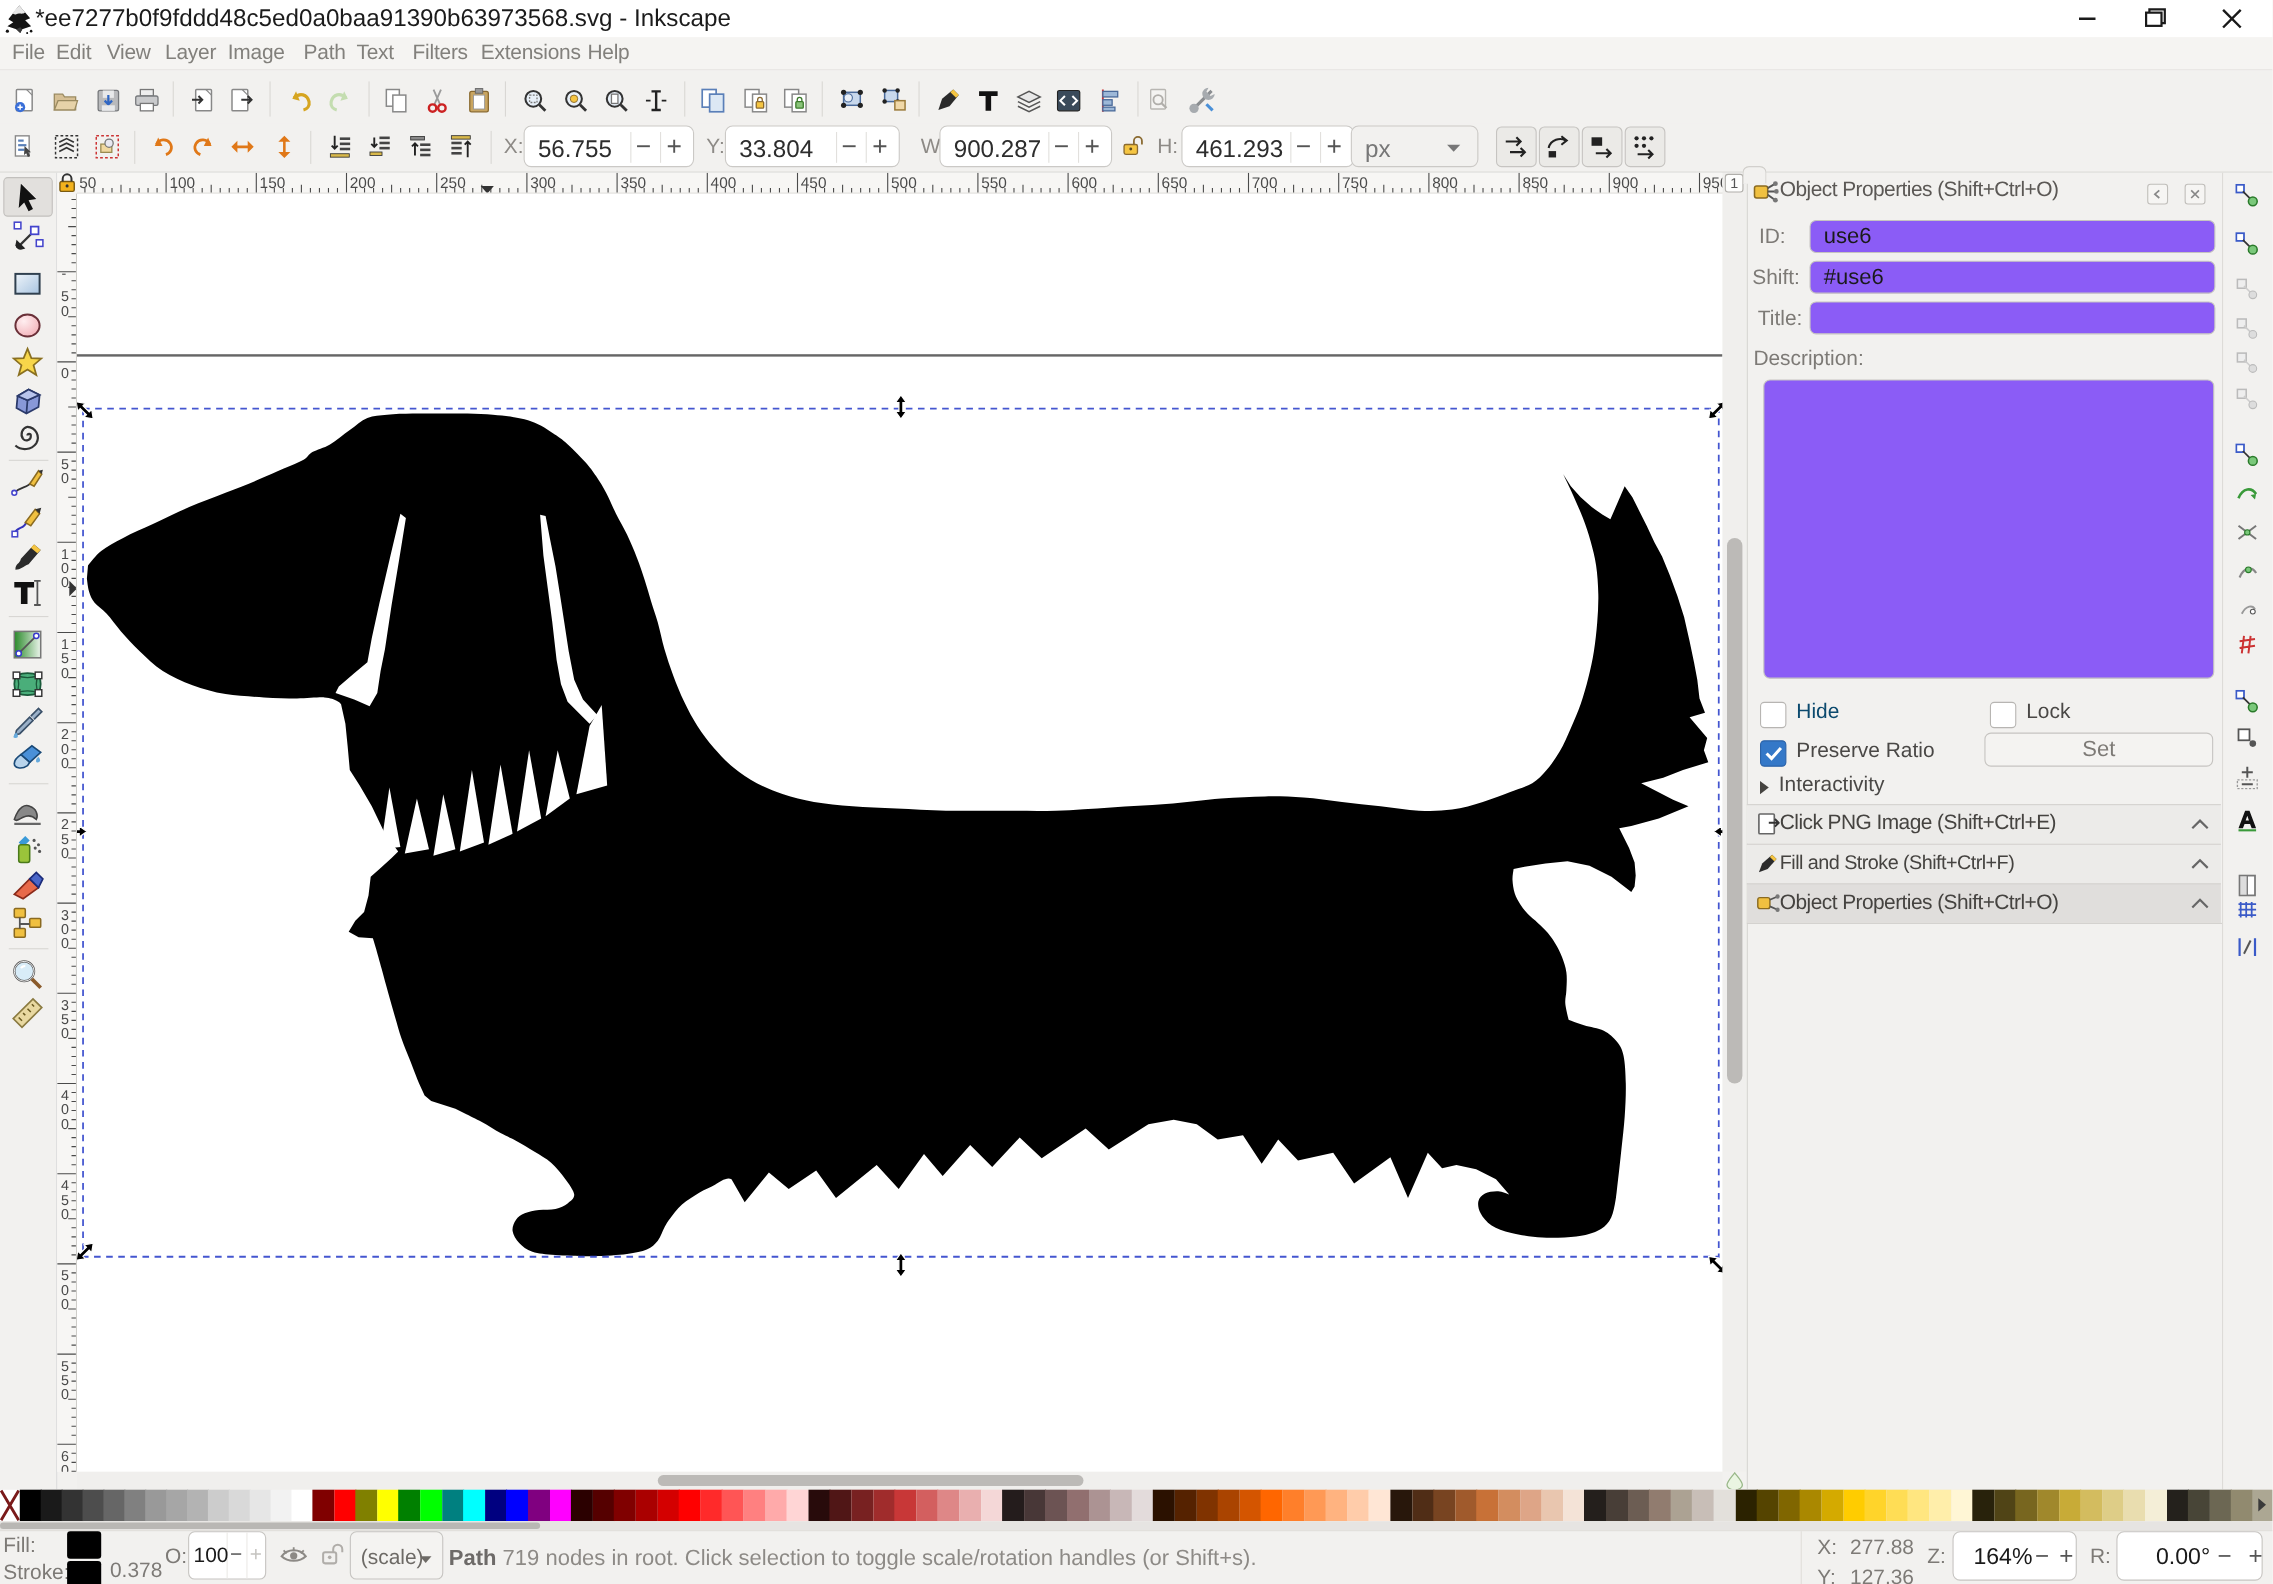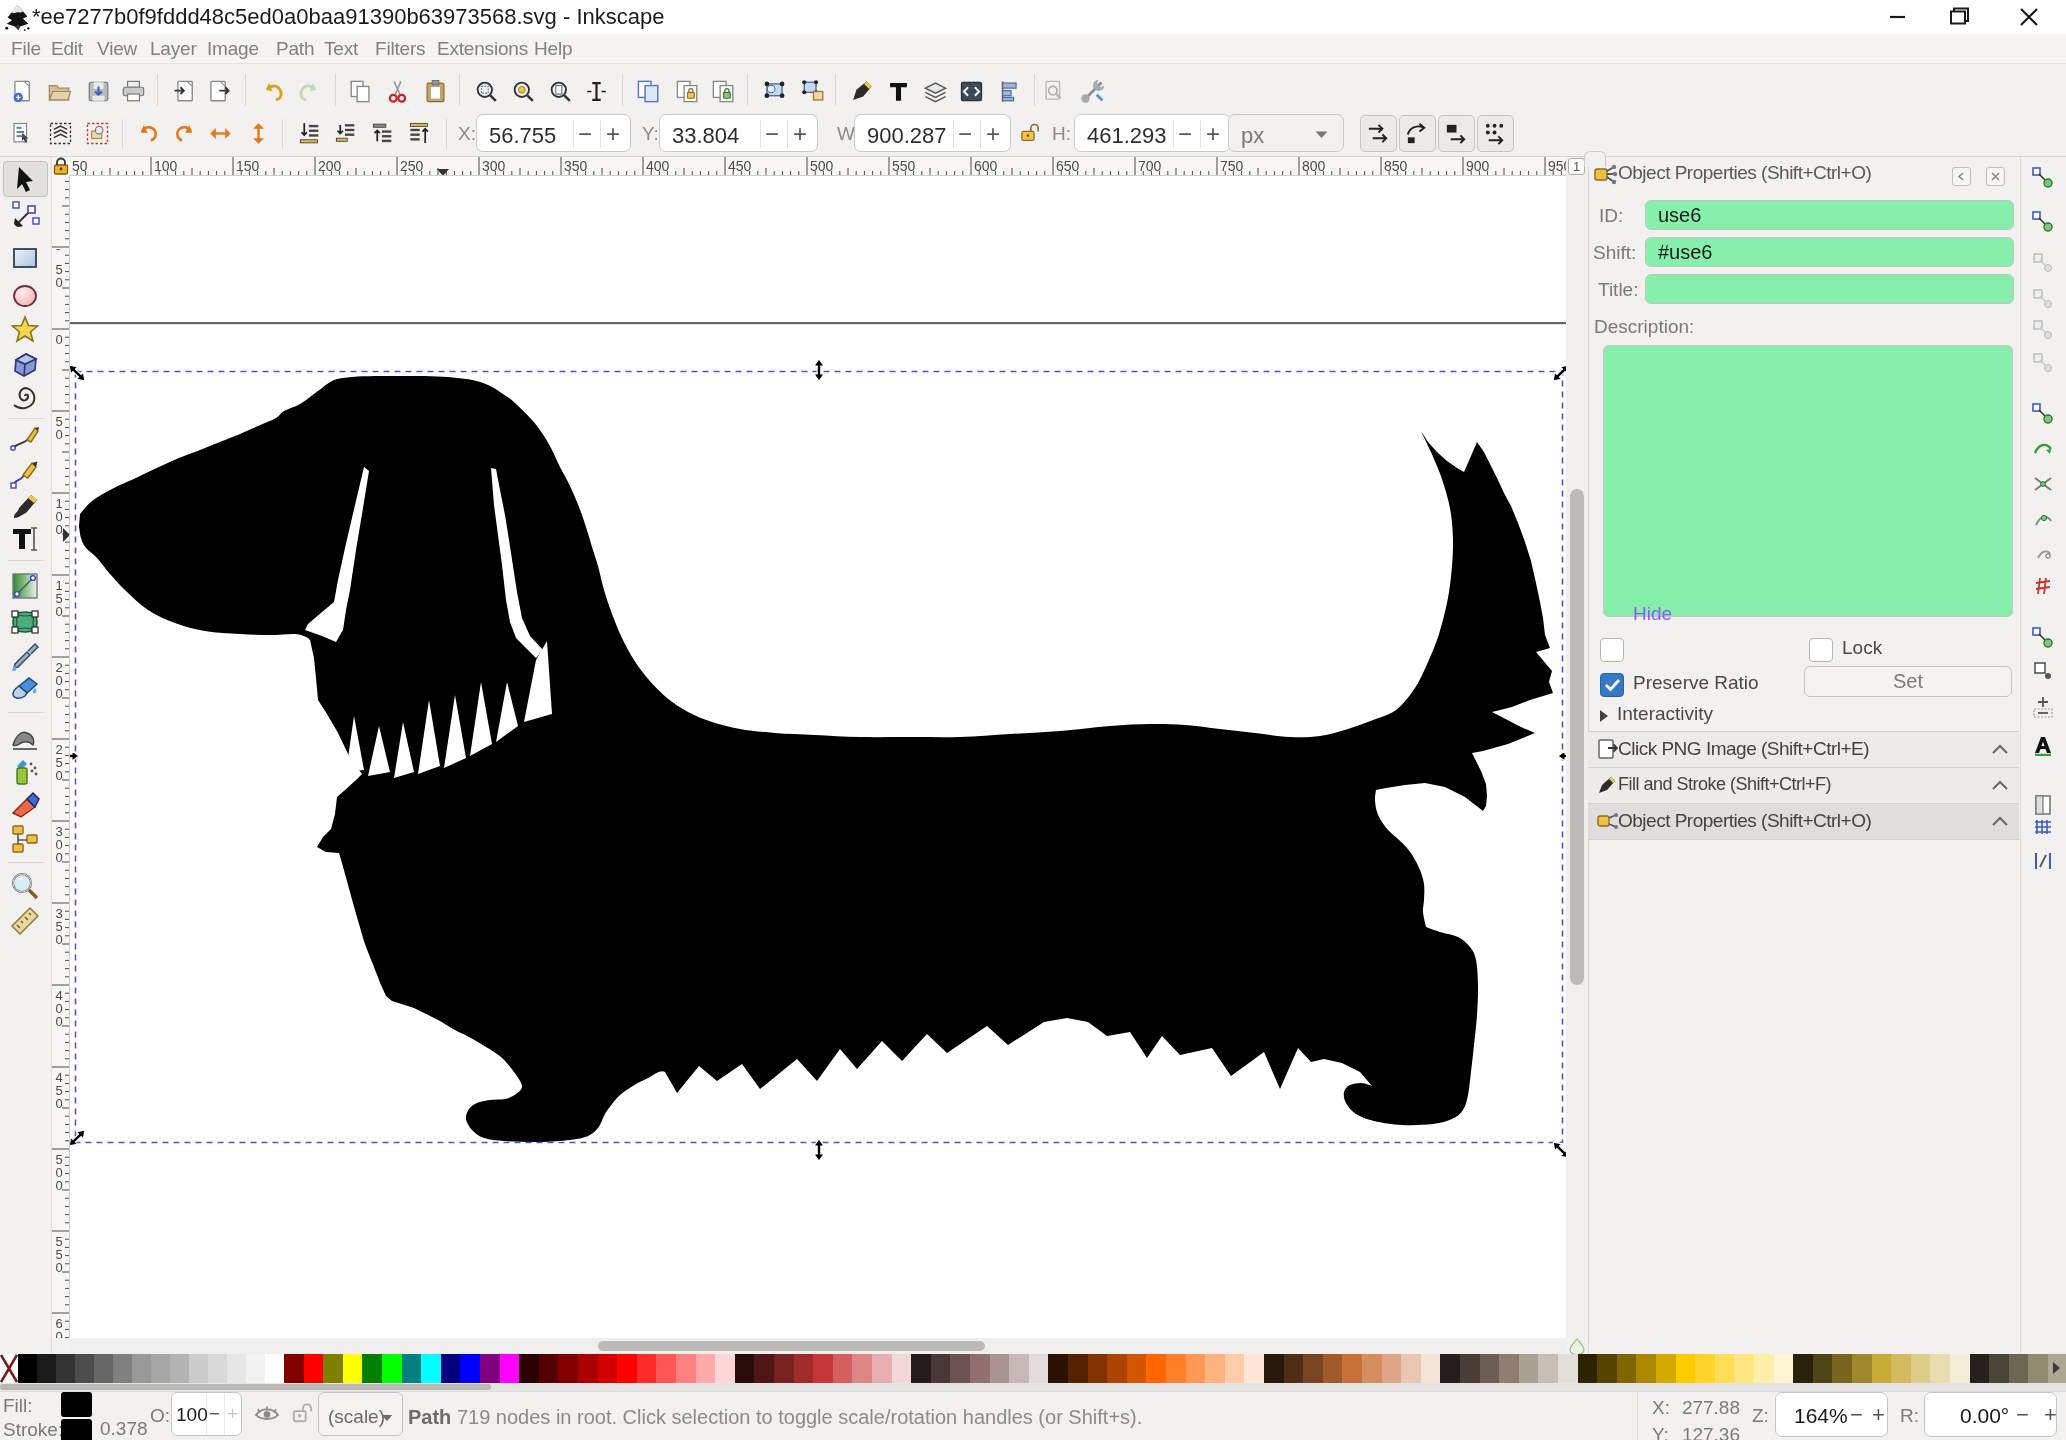--- a/index.html
+++ b/index.html
@@ -27,21 +27,21 @@
 .panel{left:1588px;top:157px;width:432px;height:1197px;background:#f2f1ef;border-left:1px solid #d8d6d3;}
 .dockstrip{left:2020px;top:157px;width:46px;height:1197px;background:#f2f1ef;border-left:1px solid #dddbd8;}
 .palette{left:0;top:1354px;width:2066px;height:29px;background:#f0efed;overflow:hidden;}
 .pswatch{position:absolute;top:0;height:29px;}
 .palscroll{left:0;top:1383px;width:2066px;height:8px;background:#e6e4e2;}
 .statusbar{left:0;top:1391px;width:2066px;height:49px;background:#f2f1ef;}
 .sb-lbl{position:absolute;font-size:19px;color:#7d7a76;}
 .sb-dark{position:absolute;font-size:20px;color:#555250;}
 .panel-title{position:absolute;font-size:19px;color:#5b5855;letter-spacing:-0.5px;}
 .plabel{position:absolute;font-size:19px;color:#7d7a76;}
-.pinput{position:absolute;background:#86efac;border:1px solid #c6c4c1;border-radius:6px;}
+.pinput{position:absolute;background:#8b5cf6;border:1px solid #c6c4c1;border-radius:6px;}
 .pheader{position:absolute;left:1588px;width:431px;height:36px;background:#ecebe9;border-top:1px solid #d4d2cf;font-size:19px;color:#454340;}
 .chk{position:absolute;width:24px;height:24px;border:1px solid #b7b5b2;border-radius:4px;background:#fff;}
 </style></head><body>
 <div class="abs titlebar"></div>
 <svg class="abs" style="left:4px;top:4px" width="27" height="27" viewBox="0 0 30 30">
 <path d="M15 1 L26 14 L21 16 L27 22 L18 25 L16 29 L12 25 L3 22 L9 18 L4 15 Z" fill="#141414"></path>
 <path d="M15 1 L21 8 C18 11 15 8 12 10 C10 11 9 9 8 9 Z" fill="#e8e8e8"></path>
 <path d="M12 25 L16 29 L18 25 L16 23 Z" fill="#3a3a3a"></path>
 <circle cx="3" cy="27" r="1.6" fill="#141414"></circle>
     <circle cx="27" cy="27" r="1.3" fill="#141414"></circle>
@@ -939,21 +939,21 @@
   </div>
 <div class="plabel" style="left:1593px;top:242px">Shift:</div>
 <div class="pinput" style="left:1645px;top:237px;width:369px;height:30px">
     <span style="position:absolute;left:12px;top:3px;font-size:20px;color:#1a1a1a">#use6</span>
   </div>
 <div class="plabel" style="left:1598px;top:279px">Title:</div>
 <div class="pinput" style="left:1645px;top:274px;width:369px;height:30px"></div>
 <div class="plabel" style="left:1594px;top:316px">Description:</div>
 <div class="pinput" style="left:1603px;top:345px;width:410px;height:272px"></div>
 <div class="chk" style="left:1600px;top:638px"></div>
-<div class="plabel" style="left:1633px;top:603px;color:#8b5cf6">Hide</div>
+<div class="plabel" style="left:1633px;top:637px;color:#0c4a6e">Hide</div>
 <div class="chk" style="left:1809px;top:638px"></div>
 <div class="plabel" style="left:1842px;top:637px;color:#4a4846">Lock</div>
 <div class="chk" style="left:1600px;top:673px;background:#3478c8;border-color:#2a62a8"></div>
 <svg class="abs" style="left:1604px;top:678px" width="17" height="14" viewBox="0 0 17 14">
     <path d="M2 7 L6.5 11.5 L15 2" fill="none" stroke="#fff" stroke-width="2.8"></path>
   </svg>
 <div class="plabel" style="left:1633px;top:672px;color:#4a4846">Preserve Ratio</div>
 <div class="abs" style="left:1804px;top:666px;width:208px;height:31px;background:#f4f3f1;border:1px solid #c6c4c1;border-radius:6px;font-size:20px;color:#7d7a76;text-align:center;line-height:29px">Set</div>
 <svg class="abs" style="left:1597px;top:708px" width="14" height="16" viewBox="0 0 14 16">
     <path d="M3 2 L11 8 L3 14 Z" fill="#454340"></path>

